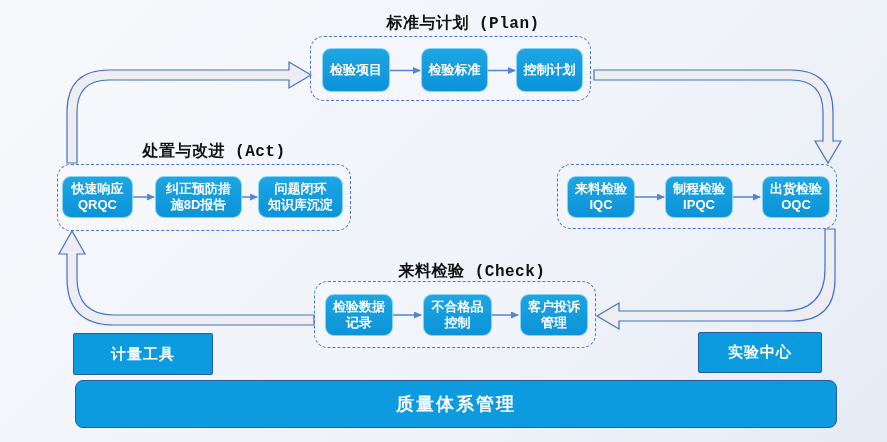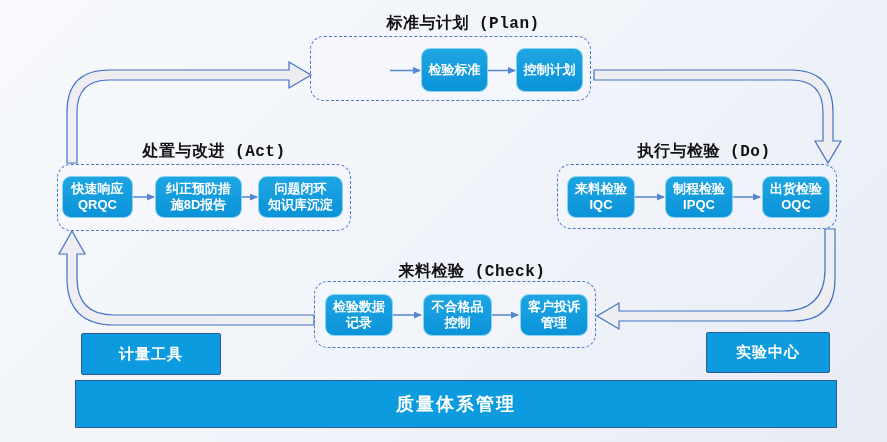--- a/index.html
+++ b/index.html
@@ -49,29 +49,28 @@
     position:absolute;
     box-sizing:border-box;
     display:flex;align-items:center;justify-content:center;
     background:#0c9bdf;
     border:1.6px solid #2b5d9e;
     border-radius:2px;
     color:#ffffff;
     font-weight:bold;
     font-size:15px;
     letter-spacing:1px;
-    margin-left:8px;
   }
   .base-bar{
     position:absolute;
     box-sizing:border-box;
     display:flex;align-items:center;justify-content:center;
     background:#0c9bdf;
     border:1.8px solid #2b5d9e;
-    border-radius:0;
+    border-radius:8px;
     color:#ffffff;
     font-weight:bold;
     font-size:18px;
     letter-spacing:2px;
   }
 </style>
 </head>
 <body>
 
 <div class="canvas">
@@ -95,33 +94,33 @@
       <line x1="242" y1="197" x2="257" y2="197" marker-end="url(#arrowhead)"></line>
       <line x1="635" y1="197" x2="664" y2="197" marker-end="url(#arrowhead)"></line>
       <line x1="733" y1="197" x2="760" y2="197" marker-end="url(#arrowhead)"></line>
       <line x1="393" y1="315" x2="421" y2="315" marker-end="url(#arrowhead)"></line>
       <line x1="492" y1="315" x2="518" y2="315" marker-end="url(#arrowhead)"></line>
     </g>
   </svg>
 
   <div class="phase-title" style="left:463px;top:13px">标准与计划 (Plan)</div>
   <div class="phase-group" style="left:310px;top:36px;width:281px;height:65px"></div>
+  <div class="node" style="left:322px;top:48px;width:68px;height:44px">检验项目</div>
   <div class="node" style="left:421px;top:48px;width:67px;height:44px">检验标准</div>
   <div class="node" style="left:516px;top:48px;width:67px;height:44px">控制计划</div>
 
   <div class="phase-title" style="left:214px;top:141px">处置与改进 (Act)</div>
   <div class="phase-group" style="left:57px;top:164px;width:294px;height:67px"></div>
   <div class="node" style="left:62px;top:176px;width:71px;height:42px">快速响应
 QRQC</div>
   <div class="node" style="left:155px;top:176px;width:87px;height:42px">纠正预防措
 施8D报告</div>
   <div class="node" style="left:258px;top:176px;width:85px;height:42px">问题闭环
 知识库沉淀</div>
 
-  <div class="phase-title" style="left:704px;top:141px">执行与检验 (Do)</div>
   <div class="phase-group" style="left:557px;top:164px;width:280px;height:65px"></div>
   <div class="node" style="left:567px;top:176px;width:68px;height:42px">来料检验
 IQC</div>
   <div class="node" style="left:665px;top:176px;width:68px;height:42px">制程检验
 IPQC</div>
   <div class="node" style="left:762px;top:176px;width:68px;height:42px">出货检验
 OQC</div>
 
   <div class="phase-title" style="left:472px;top:261px">来料检验 (Check)</div>
   <div class="phase-group" style="left:314px;top:281px;width:282px;height:67px"></div>

